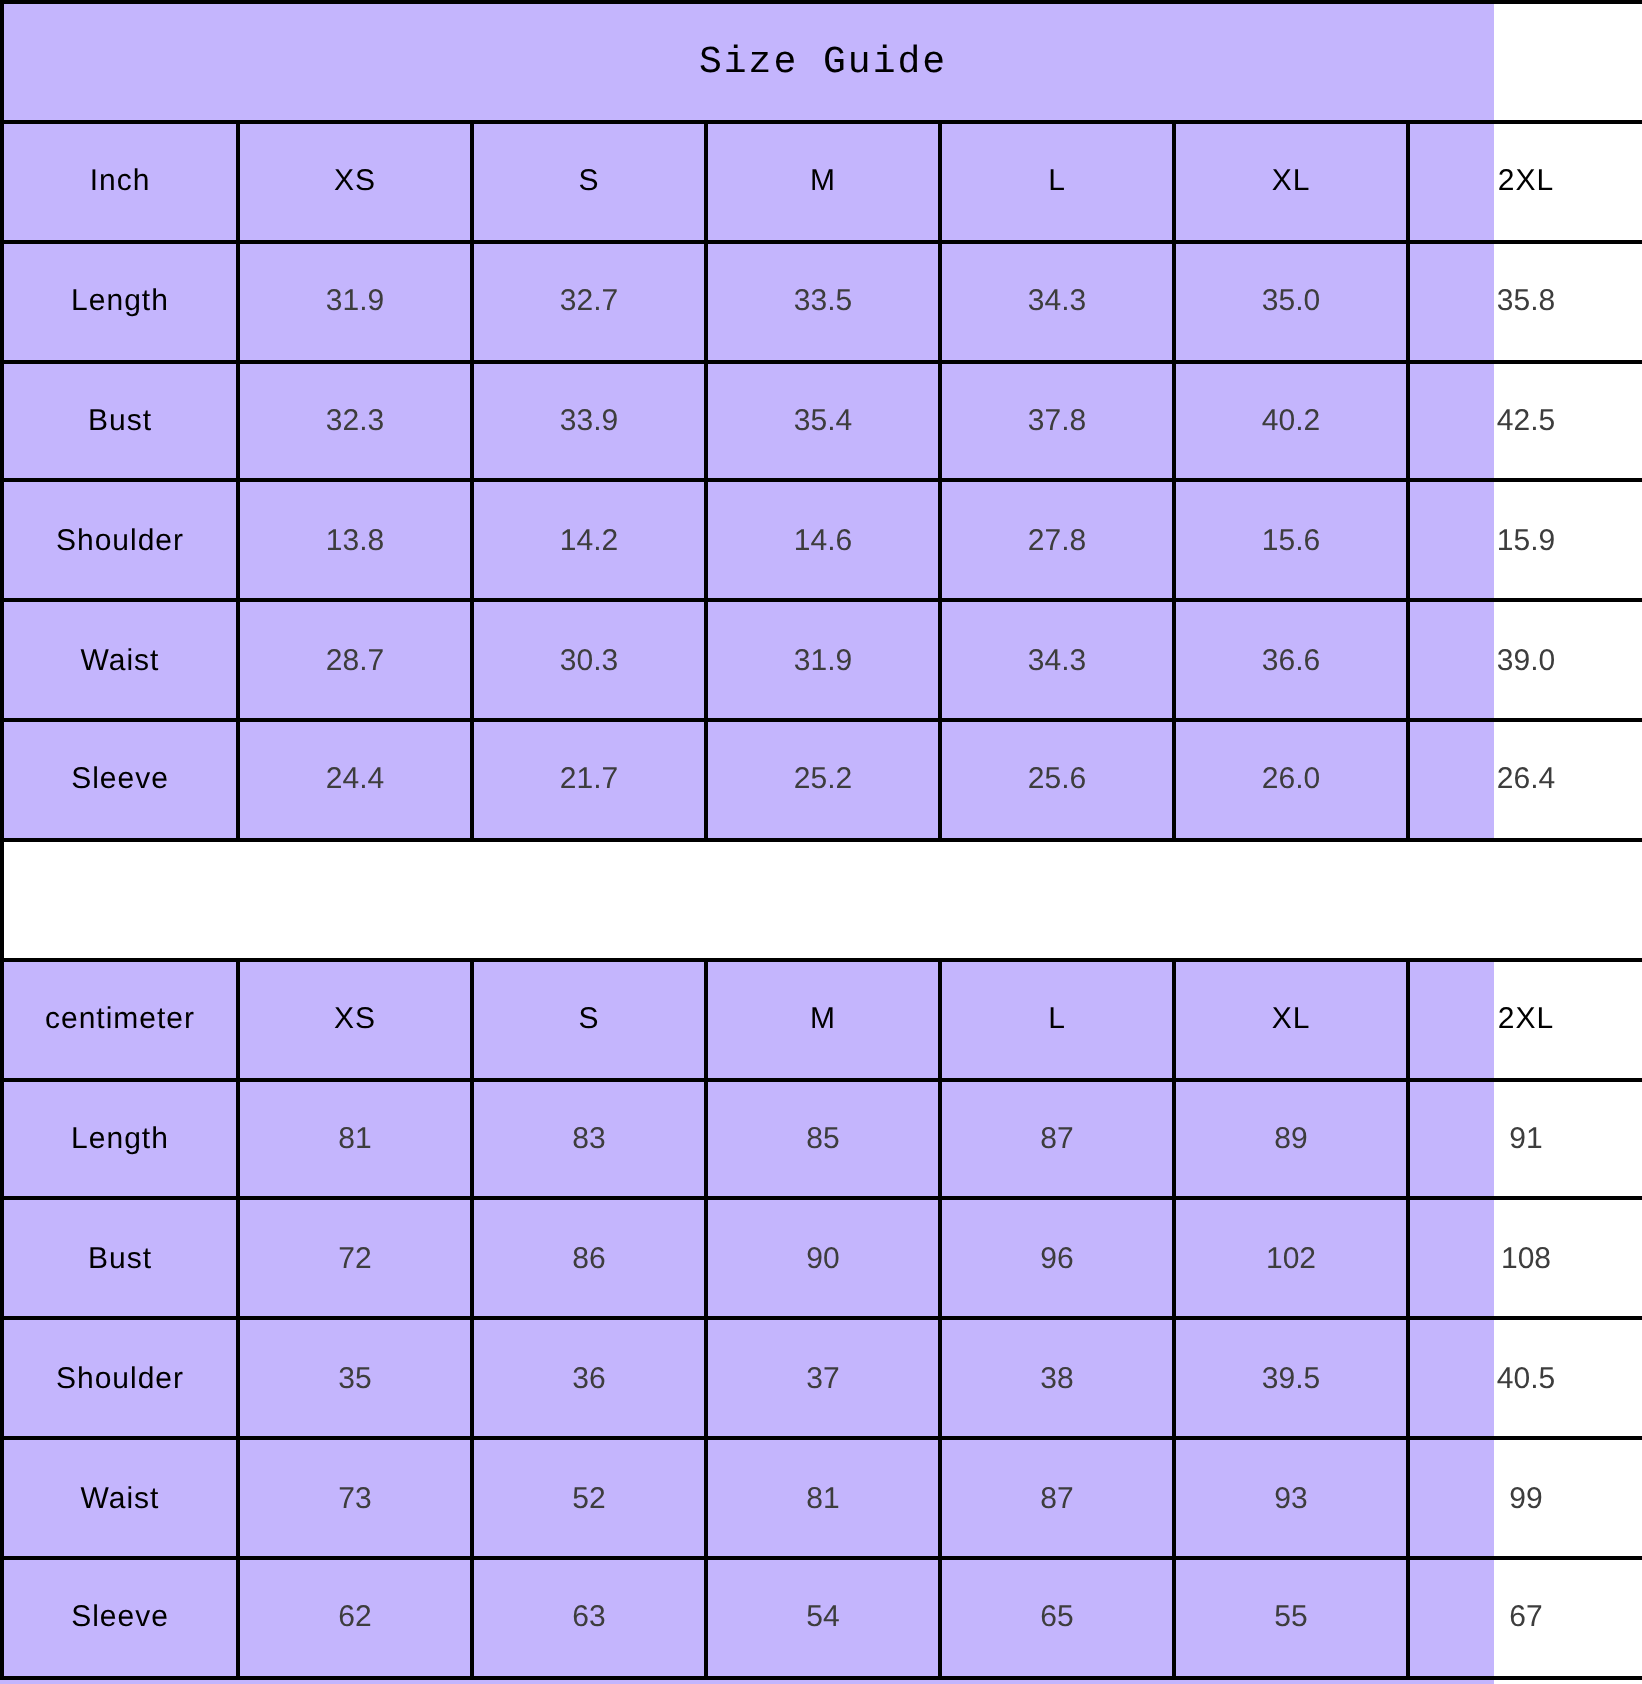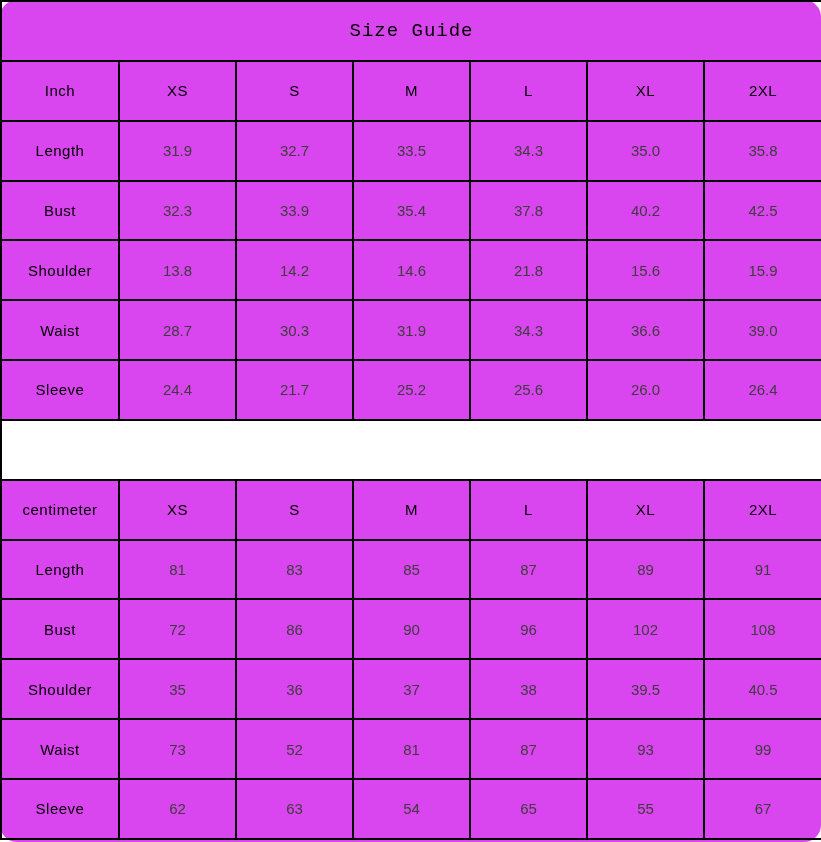--- a/index.html
+++ b/index.html
@@ -1,25 +1,24 @@
 <!DOCTYPE html>
 <html><head>
 <meta charset="utf-8">
 <style>
   html, body {
     margin: 0;
     padding: 0;
     background: #ffffff;
   }
   .size-guide-wrap {
-    width: 821px;
+    width: 747px;
     height: 842px;
-    background: #d946ef;
+    background: #c4b5fd;
     box-sizing: border-box;
-    border-radius: 17px;
   }
   table.size-guide {
     width: 821px;
     height: 840px;
     border-collapse: collapse;
     table-layout: fixed;
     font-family: "Liberation Sans", sans-serif;
   }
   table.size-guide td {
     border: 2px solid #000000;
@@ -103,21 +102,21 @@
       <td class="value-cell">35.4</td>
       <td class="value-cell">37.8</td>
       <td class="value-cell">40.2</td>
       <td class="value-cell">42.5</td>
     </tr>
     <tr>
       <td class="row-label-cell">Shoulder</td>
       <td class="value-cell">13.8</td>
       <td class="value-cell">14.2</td>
       <td class="value-cell">14.6</td>
-      <td class="value-cell">21.8</td>
+      <td class="value-cell">27.8</td>
       <td class="value-cell">15.6</td>
       <td class="value-cell">15.9</td>
     </tr>
     <tr>
       <td class="row-label-cell">Waist</td>
       <td class="value-cell">28.7</td>
       <td class="value-cell">30.3</td>
       <td class="value-cell">31.9</td>
       <td class="value-cell">34.3</td>
       <td class="value-cell">36.6</td>

